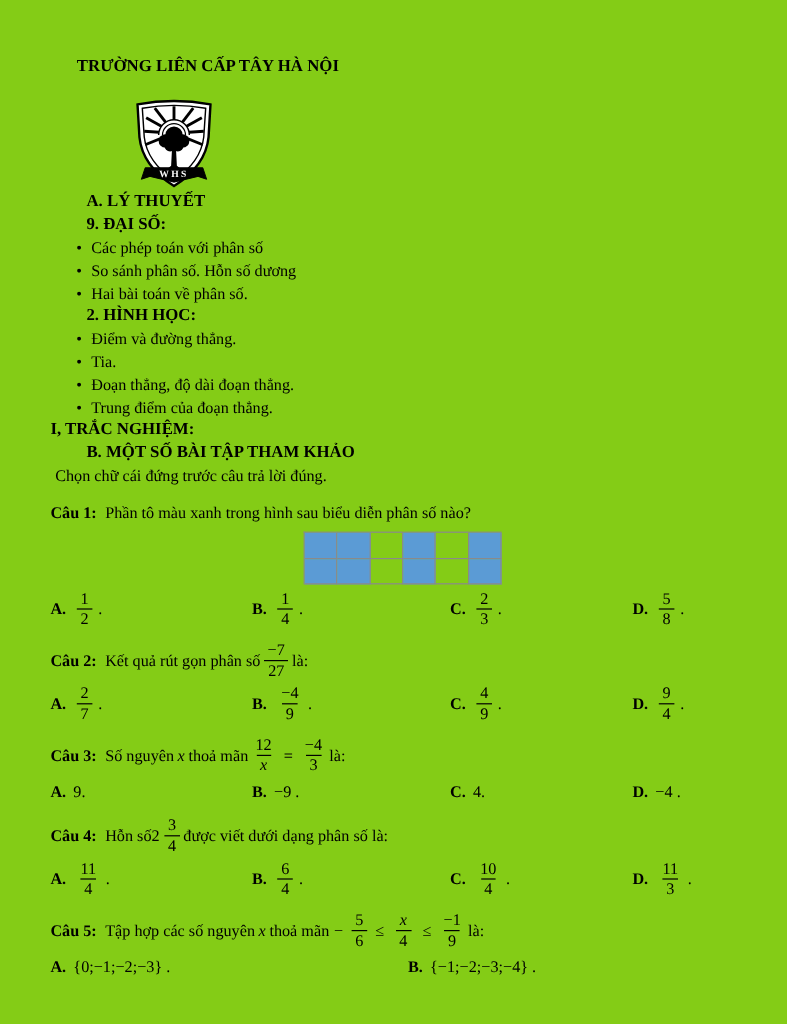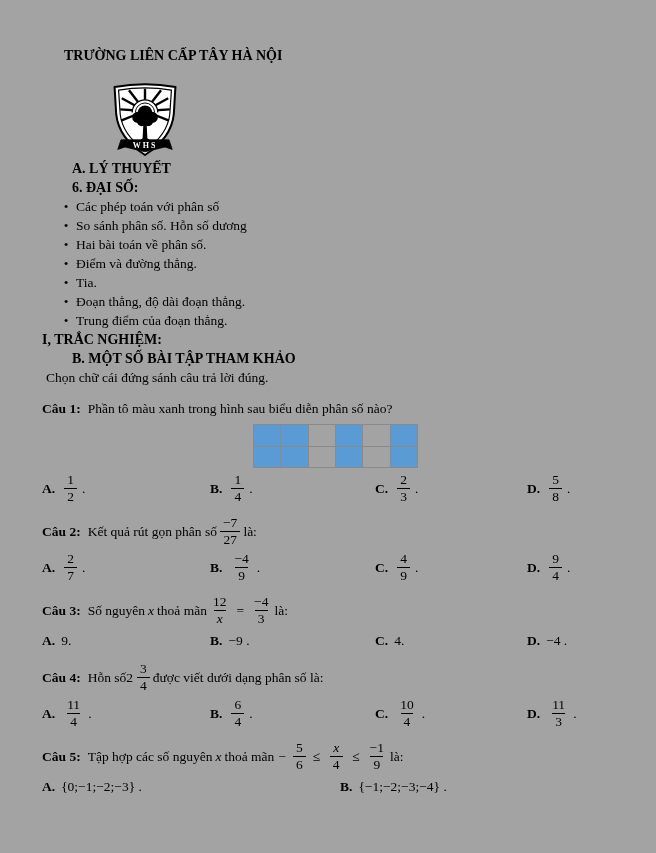--- a/index.html
+++ b/index.html
@@ -1,17 +1,17 @@
 <!DOCTYPE html>
 <html><head>
 <meta charset="utf-8">
 <style>
   html,body { margin:0; padding:0; background:#e9e9e9; }
   .page {
-    width:656px; height:853px; margin:0 auto; background:#a3a3a3;
+    width:656px; height:853px; margin:0 auto; background:#84cc16;
     position:relative; overflow:hidden; box-sizing:border-box;
     padding:46px 12px 0 30px;
     font-family:"Liberation Serif","DejaVu Serif",serif;
     font-size:13.5px; color:#000; line-height:19px;
   }
   .header { display:flex; margin-left:34px; }
   .school-name { width:262px; font-weight:bold; font-size:14px; }
   .doc-titles { flex:1; text-align:center; font-weight:bold; font-size:14px; line-height:17.5px; }
   .logo-wrap { margin:14px 0 0 70px; width:90px; height:80px;text-align:right; }
   .logo-wrap svg { width:100%; height:100%; }
@@ -83,56 +83,57 @@
         <circle cx="54" cy="53" r="6"></circle>
         <path d="M48,55 L47,74 L42,78 L58,78 L53,74 L52,55 Z"></path>
         <rect x="36" y="77" width="28" height="2"></rect>
       </g>
       <path d="M20,76 L80,76 L84,88 L75,85 L50,91 L25,85 L16,88 Z" fill="#000" stroke="#000" stroke-width="1"></path>
       <text x="50" y="86" text-anchor="middle" font-size="10" font-weight="bold" fill="#fff" letter-spacing="2.5">WHS</text>
     </svg>
   </div>
 
   <div class="h1">A. LÝ THUYẾT</div>
-  <div class="h1">6. ĐẠI SỐ:</div>
+  <div class="h1">9. ĐẠI SỐ:</div>
 
   <div class="bullet-row">
     <span class="bullet-glyph">•</span>
     <span>Các phép toán với phân số</span>
   </div>
   <div class="bullet-row">
     <span class="bullet-glyph">•</span>
     <span>So sánh phân số. Hỗn số dương</span>
   </div>
   <div class="bullet-row">
     <span class="bullet-glyph">•</span>
     <span>Hai bài toán về phân số.</span>
   </div>
 
+  <div class="h1">2. HÌNH HỌC:</div>
 
   <div class="bullet-row">
     <span class="bullet-glyph">•</span>
     <span>Điểm và đường thẳng.</span>
   </div>
   <div class="bullet-row">
     <span class="bullet-glyph">•</span>
     <span>Tia.</span>
   </div>
   <div class="bullet-row">
     <span class="bullet-glyph">•</span>
     <span>Đoạn thẳng, độ dài đoạn thẳng.</span>
   </div>
   <div class="bullet-row">
     <span class="bullet-glyph">•</span>
     <span>Trung điểm của đoạn thẳng.</span>
   </div>
 
   <div class="h1 indent1">I, TRẮC NGHIỆM:</div>
   <div class="h1">B. MỘT SỐ BÀI TẬP THAM KHẢO</div>
-  <div class="indent2">Chọn chữ cái đứng sánh câu trả lời đúng.</div>
+  <div class="indent2">Chọn chữ cái đứng trước câu trả lời đúng.</div>
 
   <div class="q-block">
     <div class="q-line">
       <span class="q-label">Câu 1:</span>
       <span class="q-seg">Phần tô màu xanh trong hình sau biểu diễn phân số nào?</span>
     </div>
     <div class="grid-fig">
         <div class="cell" style="background: rgb(91, 155, 213);"></div>
         <div class="cell" style="background: rgb(91, 155, 213);"></div>
         <div class="cell"></div>

